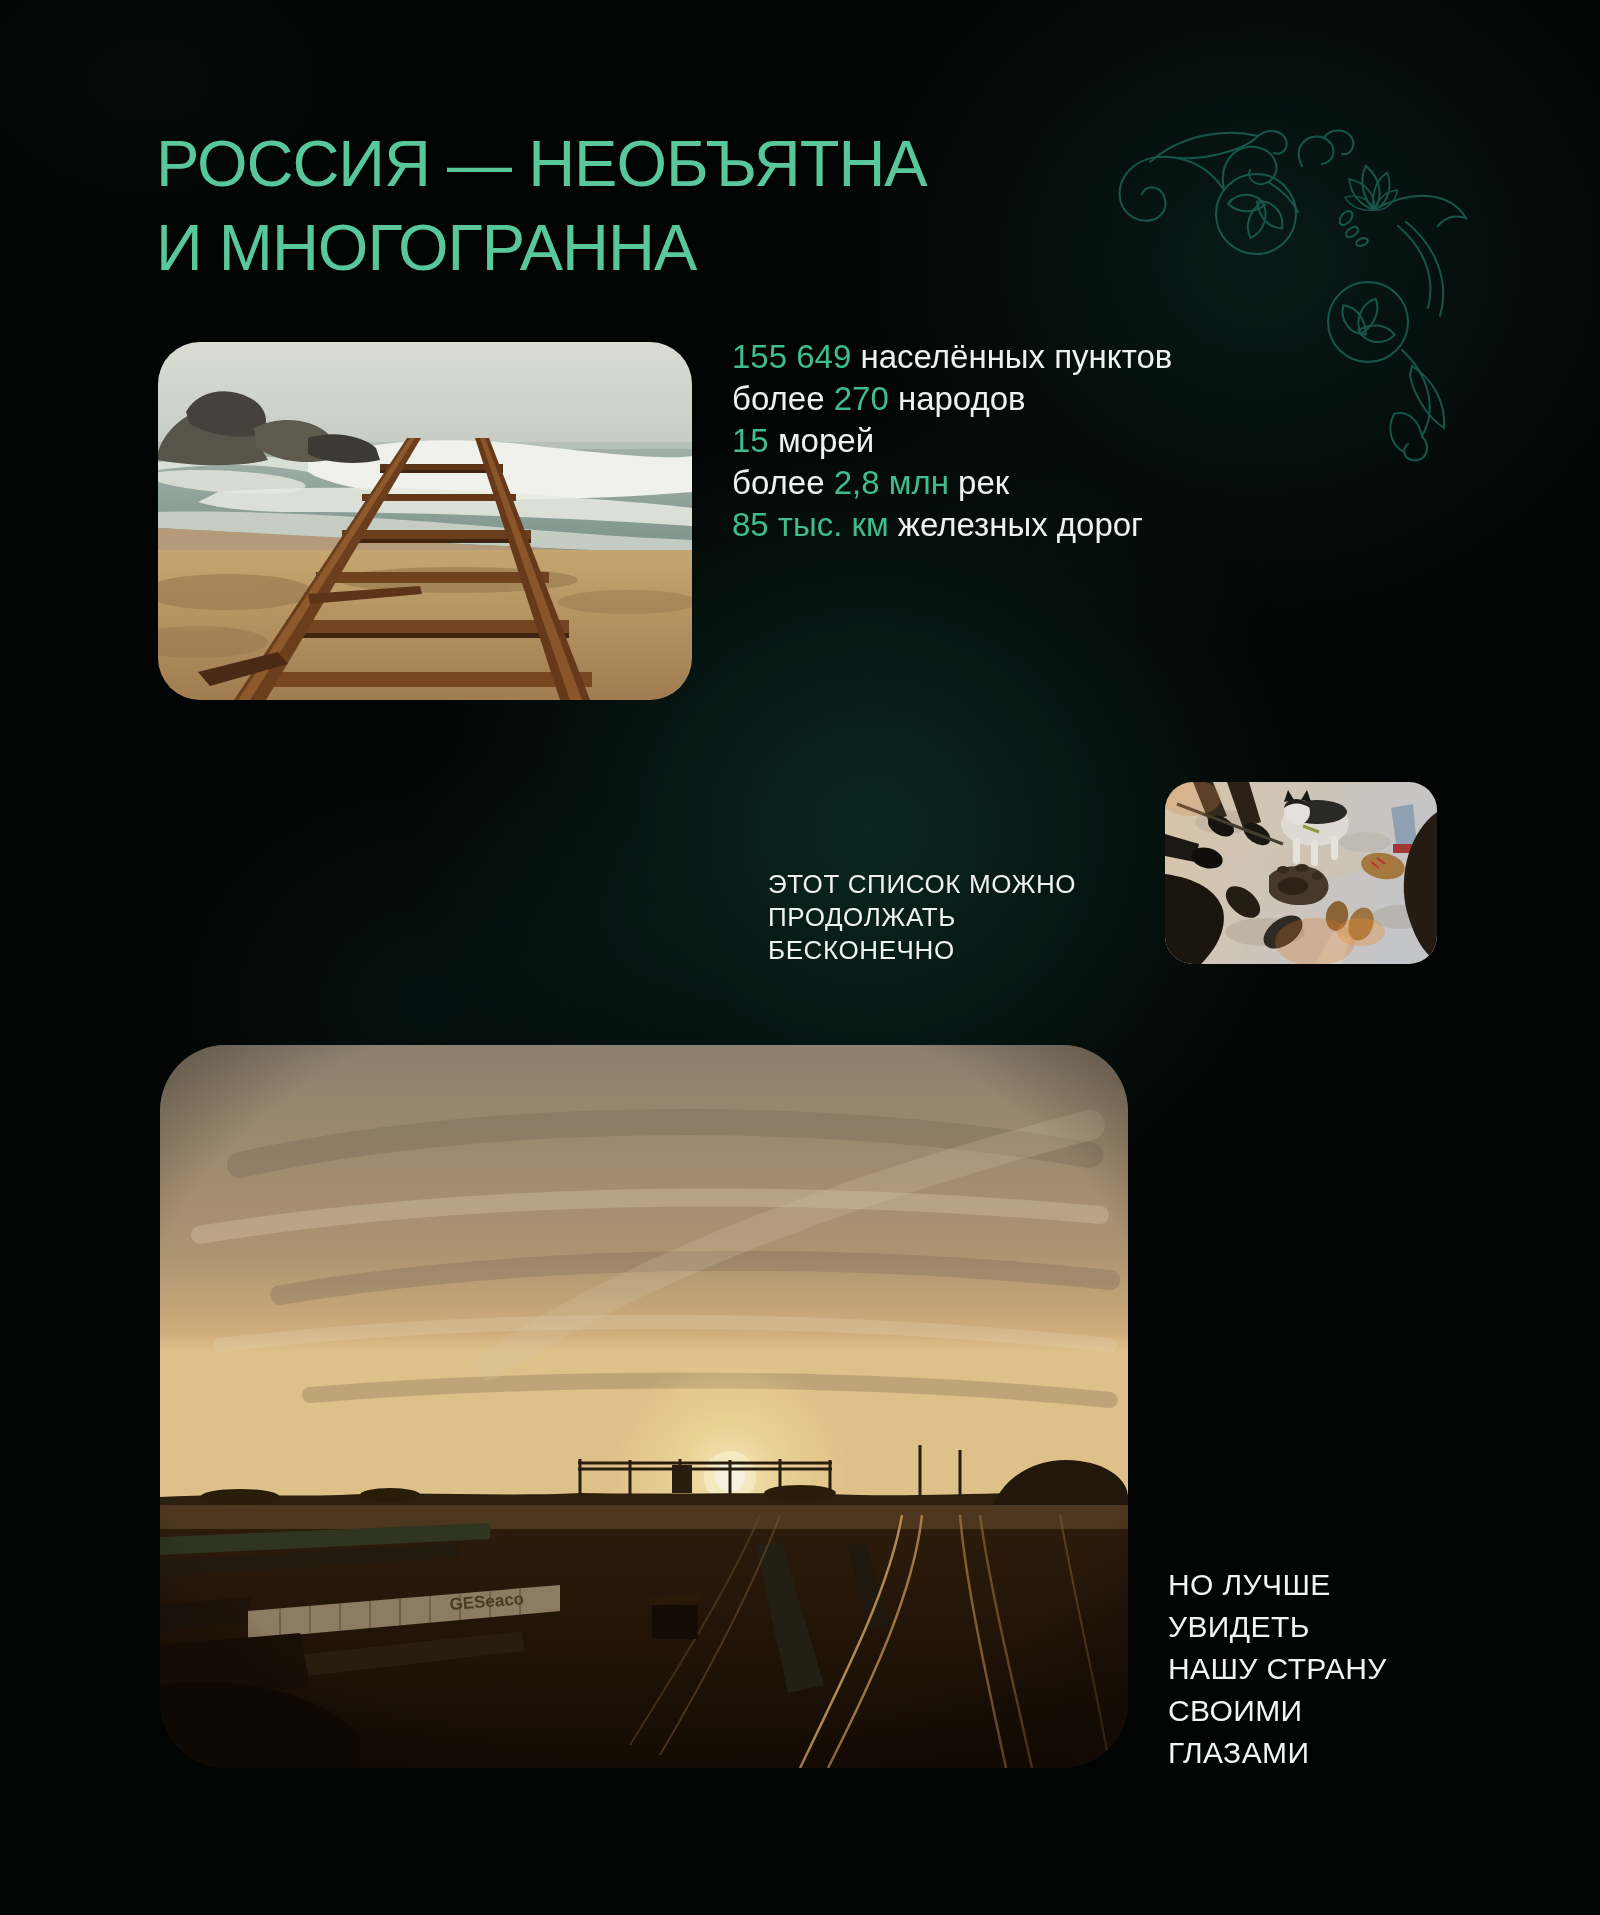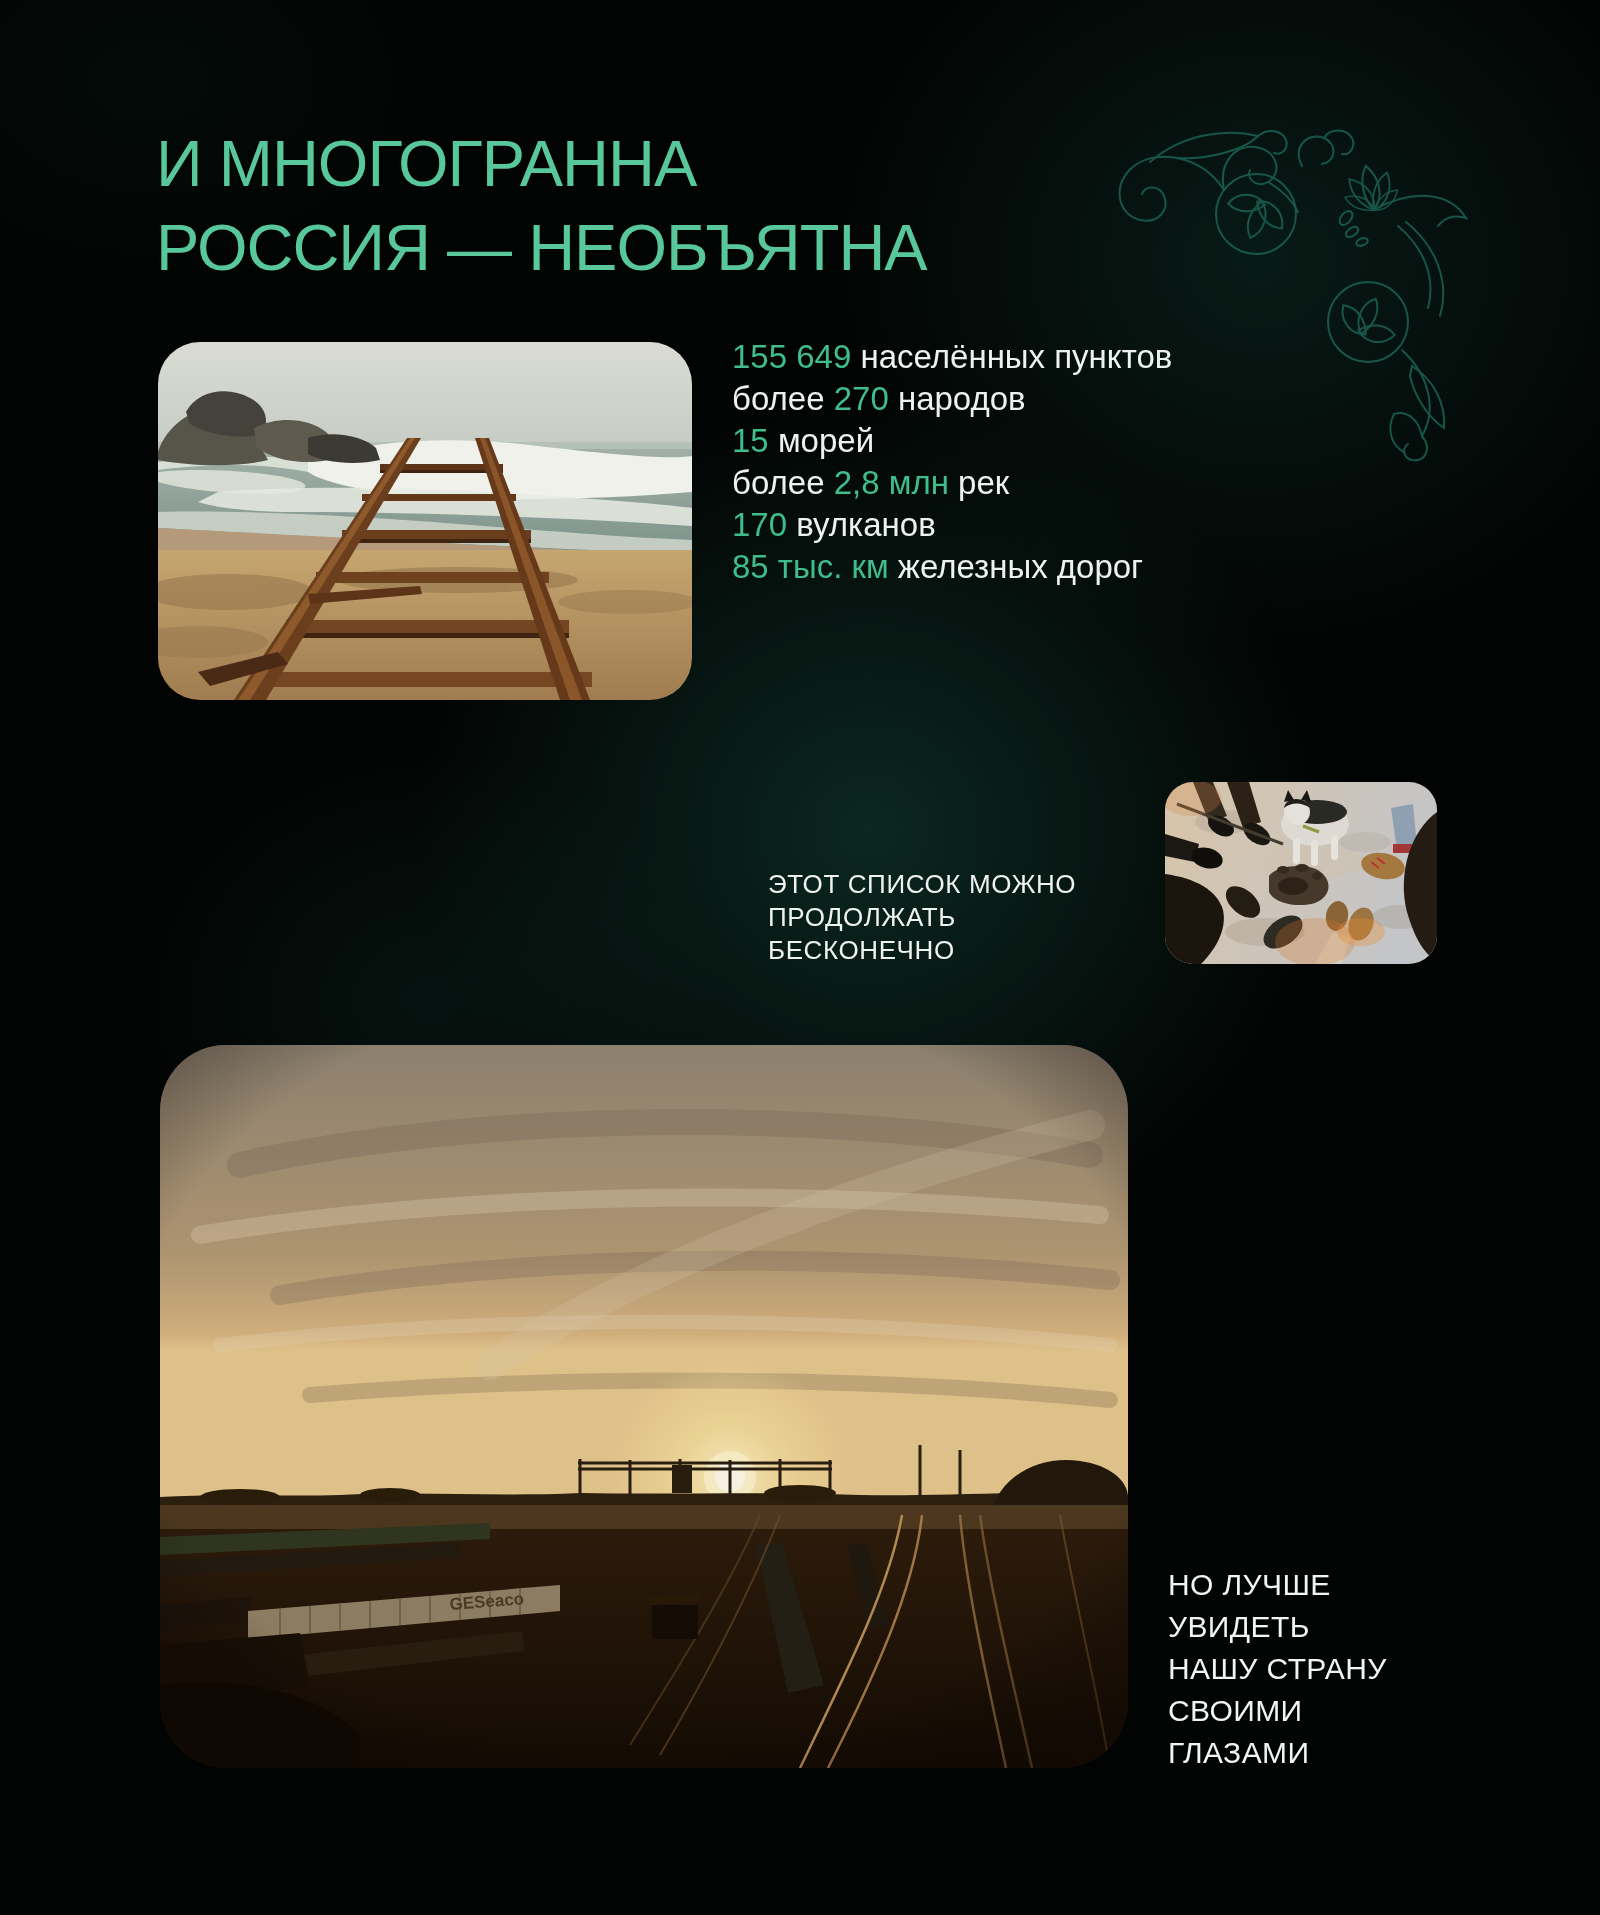--- a/index.html
+++ b/index.html
@@ -28,22 +28,22 @@
   #photo-ice{left:1165px;top:782px;width:272px;height:182px;border-radius:28px;}
   #photo-sunset{left:160px;top:1045px;width:968px;height:723px;border-radius:66px;}
   .ornament{position:absolute;left:1106px;top:126px;width:368px;height:340px;}
 </style>
 </head>
 <body>
 
 <div class="poster">
 
   <div class="title">
+    <div>РОССИЯ — НЕОБЪЯТНА</div>
     <div>И МНОГОГРАННА</div>
-    <div>РОССИЯ — НЕОБЪЯТНА</div>
   </div>
 
   <svg class="ornament" viewBox="0 0 368 340" fill="none" stroke="#1a5f52" stroke-width="2" stroke-linecap="round" opacity="0.88">
     <defs>
       <path id="drop" d="M0 0 C -9 -13 -11 -30 -2 -44 C 10 -31 12 -12 0 0 Z"></path>
       <g id="bud">
         <path d="M0 14 C -13 5 -15 -13 -5 -24 C 6 -15 7 0 0 14 Z"></path>
         <path d="M-4 12 C -20 10 -28 -6 -22 -20 C -8 -16 -2 -2 -4 12 Z" transform="rotate(-38)"></path>
         <path d="M4 12 C 20 10 28 -6 22 -20 C 8 -16 2 -2 4 12 Z" transform="rotate(38)"></path>
       </g>
@@ -148,21 +148,20 @@
         <polygon points="150,252 262,244 264,252 152,262" fill="#5d3418"></polygon>
       </g>
     </svg>
   </div>
 
   <div class="stats">
     <div><span></span><span class="stat-val">155 649</span><span> населённых пунктов</span></div>
     <div><span>более </span><span class="stat-val">270</span><span> народов</span></div>
     <div><span></span><span class="stat-val">15</span><span> морей</span></div>
     <div><span>более </span><span class="stat-val">2,8 млн</span><span> рек</span></div>
-    <div><span></span><span class="stat-val">170</span><span> вулканов</span></div>
     <div><span></span><span class="stat-val">85 тыс. км</span><span> железных дорог</span></div>
   </div>
 
   <div class="mid-note">
     <div>ЭТОТ СПИСОК МОЖНО</div>
     <div>ПРОДОЛЖАТЬ</div>
     <div>БЕСКОНЕЧНО</div>
   </div>
 
   <div class="photo" id="photo-ice">

